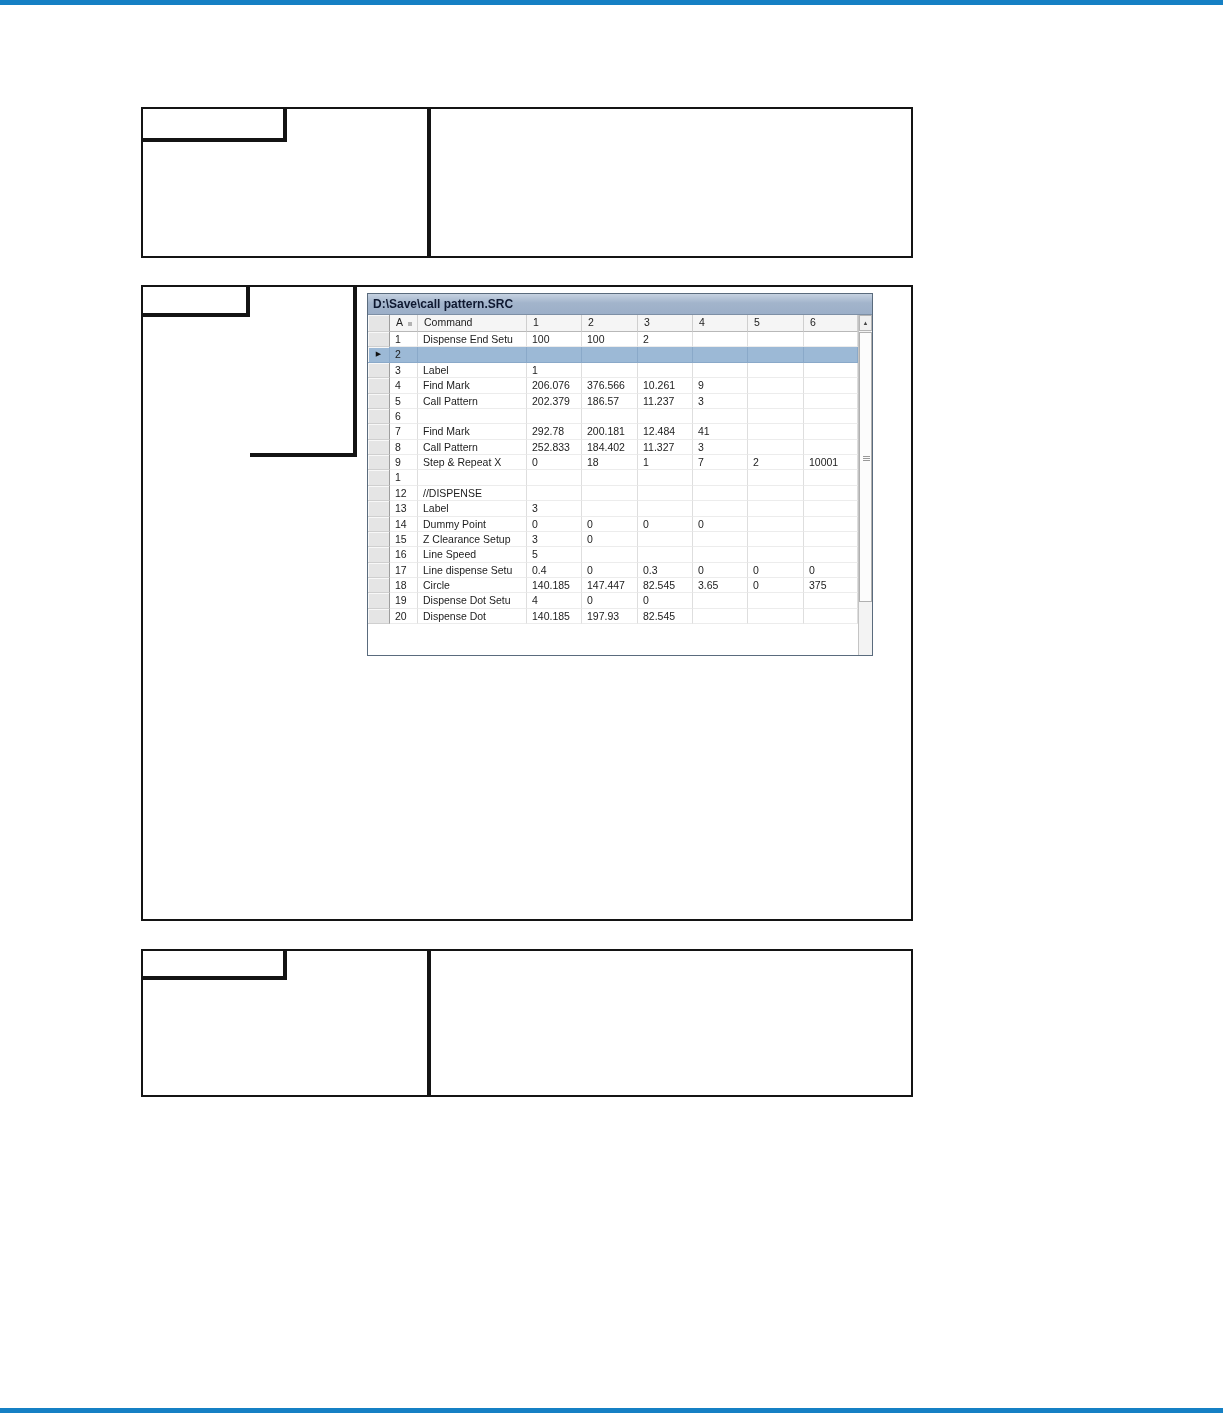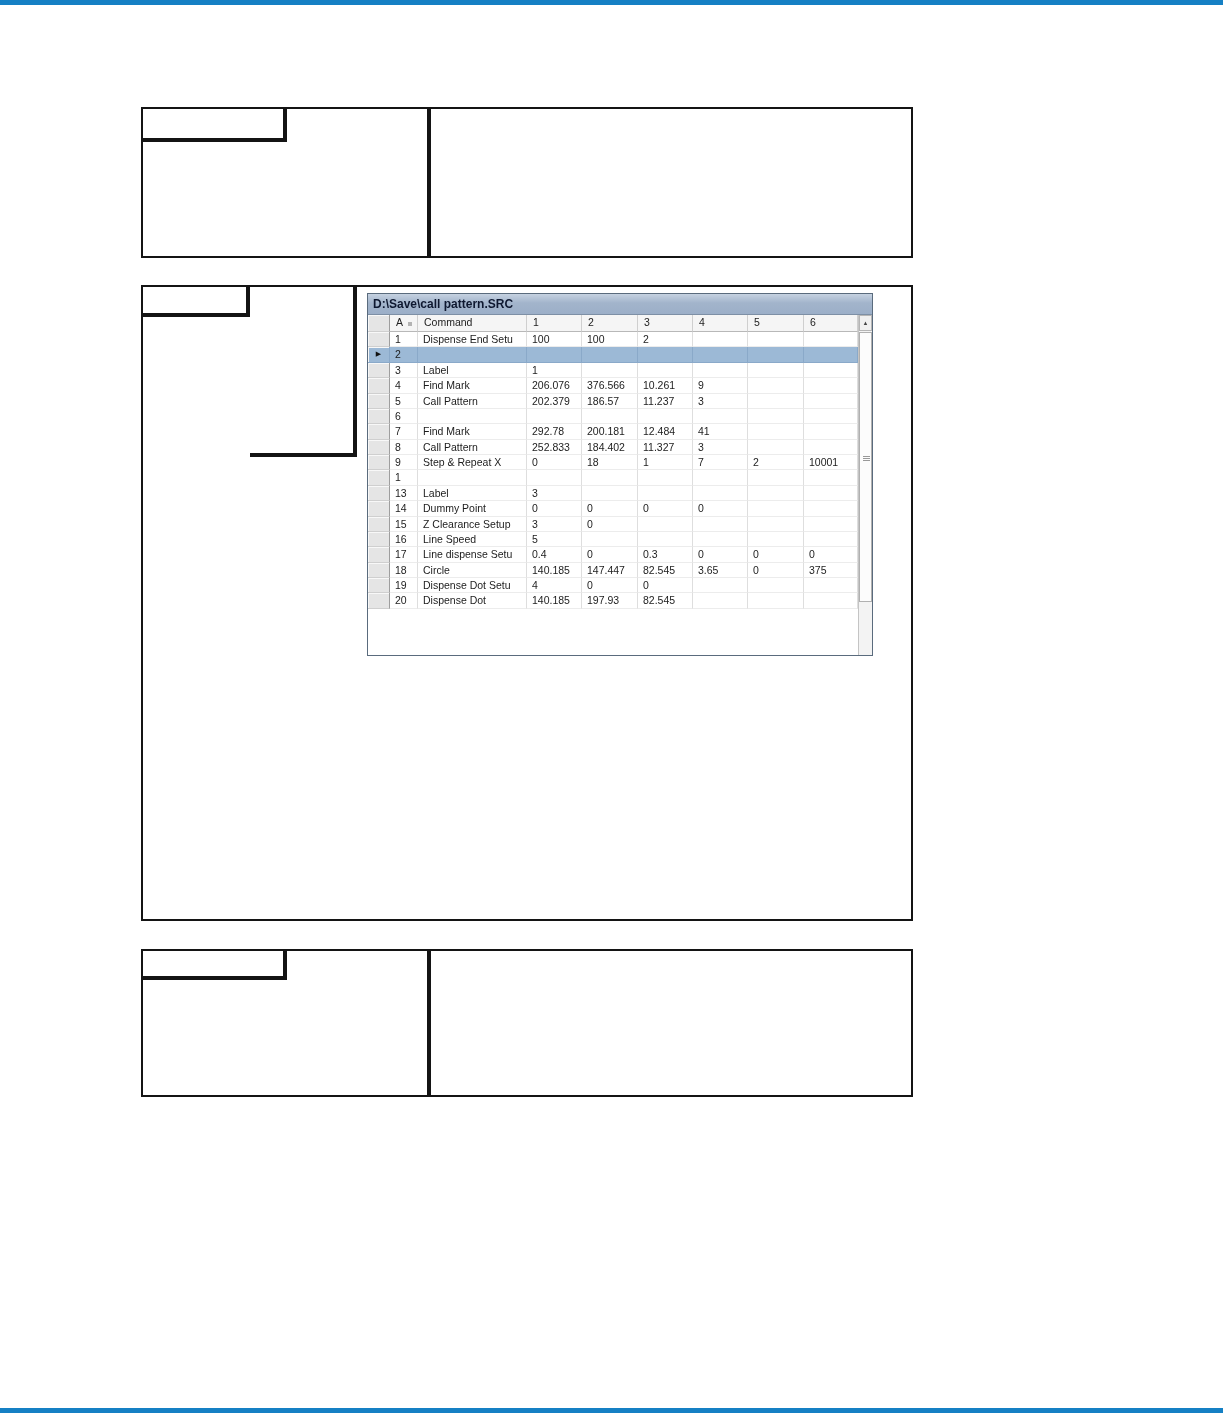--- a/index.html
+++ b/index.html
@@ -229,20 +229,31 @@
     <div class="gc w-cmd"></div>
     <div class="gc w-v0"></div>
     <div class="gc w-v1"></div>
     <div class="gc w-v2"></div>
     <div class="gc w-v3"></div>
     <div class="gc w-v4"></div>
     <div class="gc w-v5"></div>
   </div>
                 <div class="grid-row">
     <div class="gc ind w-ind"></div>
+    <div class="gc w-n">12</div>
+    <div class="gc w-cmd">//DISPENSE</div>
+    <div class="gc w-v0"></div>
+    <div class="gc w-v1"></div>
+    <div class="gc w-v2"></div>
+    <div class="gc w-v3"></div>
+    <div class="gc w-v4"></div>
+    <div class="gc w-v5"></div>
+  </div>
+                <div class="grid-row">
+    <div class="gc ind w-ind"></div>
     <div class="gc w-n">13</div>
     <div class="gc w-cmd">Label</div>
     <div class="gc w-v0">3</div>
     <div class="gc w-v1"></div>
     <div class="gc w-v2"></div>
     <div class="gc w-v3"></div>
     <div class="gc w-v4"></div>
     <div class="gc w-v5"></div>
   </div>
                 <div class="grid-row">

